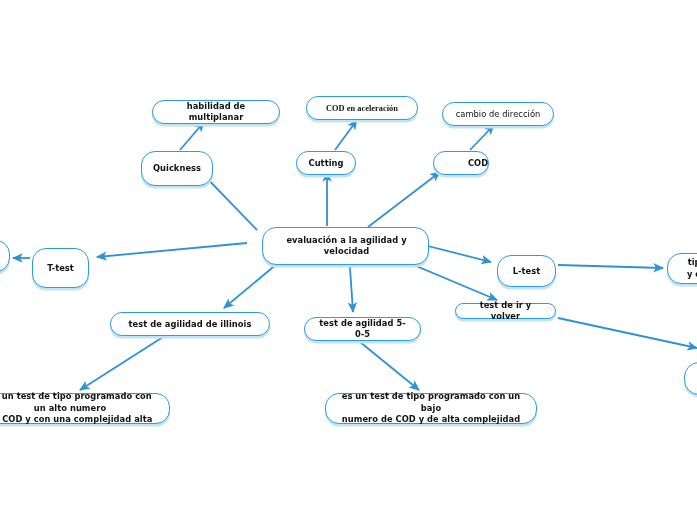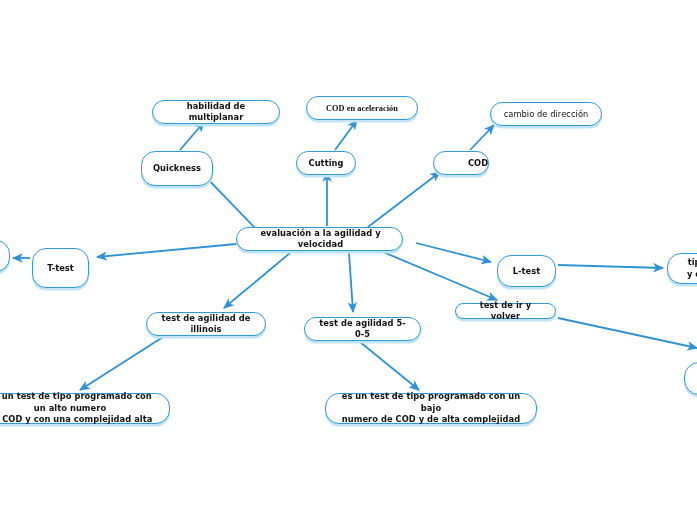--- a/index.html
+++ b/index.html
@@ -77,33 +77,33 @@
         <line x1="335" y1="150" x2="357" y2="120" stroke="#2e92d4" stroke-width="1.8" marker-end="url(#arrowhead)"></line>
         <line x1="470" y1="150" x2="494" y2="125" stroke="#2e92d4" stroke-width="1.8" marker-end="url(#arrowhead)"></line>
         <line x1="30" y1="258" x2="13" y2="258" stroke="#2e92d4" stroke-width="1.8" marker-end="url(#arrowhead)"></line>
         <line x1="558" y1="265" x2="663" y2="268" stroke="#2e92d4" stroke-width="1.8" marker-end="url(#arrowhead)"></line>
         <line x1="163" y1="337" x2="80" y2="390" stroke="#2e92d4" stroke-width="1.8" marker-end="url(#arrowhead)"></line>
         <line x1="360" y1="342" x2="419" y2="390" stroke="#2e92d4" stroke-width="1.8" marker-end="url(#arrowhead)"></line>
         <line x1="558" y1="318" x2="697" y2="348" stroke="#2e92d4" stroke-width="1.8" marker-end="url(#arrowhead)"></line>
       </g>
   </svg>
   <div id="node-layer">
-      <div class="node" style="left: 236px; top: 227px; width: 167px; height: 24px; padding-left: 12px;">evaluación a la agilidad y velocidad</div>
+      <div class="node" style="left: 262px; top: 227px; width: 167px; height: 38px; padding-left: 12px;">evaluación a la agilidad y velocidad</div>
       <div class="node" style="left: 141px; top: 151px; width: 72px; height: 35px;">Quickness</div>
       <div class="node" style="left: 296px; top: 151px; width: 60px; height: 24px;">Cutting</div>
       <div class="node" style="left: 433px; top: 151px; width: 41px; height: 24px; padding-left: 44px;">COD</div>
       <div class="node" style="left: 152px; top: 100px; width: 128px; height: 24px;">habilidad de multiplanar</div>
       <div class="node" style="left: 306px; top: 96px; width: 112px; height: 24px; font-family: Liberation Serif, serif;">COD en aceleración</div>
-      <div class="node plain" style="left: 442px; top: 102px; width: 112px; height: 24px; margin-left: 48px;">cambio de dirección</div>
+      <div class="node plain" style="left: 442px; top: 102px; width: 112px; height: 24px;">cambio de dirección</div>
       <div class="node" style="left: 32px; top: 248px; width: 57px; height: 40px;">T-test</div>
       <div class="node" style="left: 497px; top: 255px; width: 59px; height: 32px;">L-test</div>
       <div class="node empty" style="left: -18px; top: 240px; width: 28px; height: 32px;"></div>
       <div class="node multiline" style="left: 667px; top: 253px; width: 60px; height: 31px;">tipo
 y de</div>
-      <div class="node" style="left: 110px; top: 312px; width: 120px; height: 24px; margin-left: 36px;">test de agilidad de illinois</div>
+      <div class="node" style="left: 110px; top: 312px; width: 160px; height: 24px;">test de agilidad de illinois</div>
       <div class="node" style="left: 304px; top: 317px; width: 117px; height: 24px;">test de agilidad 5-0-5</div>
       <div class="node" style="left: 455px; top: 303px; width: 101px; height: 16px;">test de ir y volver</div>
       <div class="node multiline" style="left: -30px; top: 393px; width: 200px; height: 31px;">es un test de tipo programado con un alto numero
 de COD y con una complejidad alta</div>
       <div class="node multiline" style="left: 325px; top: 393px; width: 212px; height: 31px; text-align: center;">es un test de tipo programado con un bajo
 numero de COD y de alta complejidad</div>
       <div class="node empty" style="left: 684px; top: 362px; width: 30px; height: 33px;"></div>
     </div>
 </div>
 

